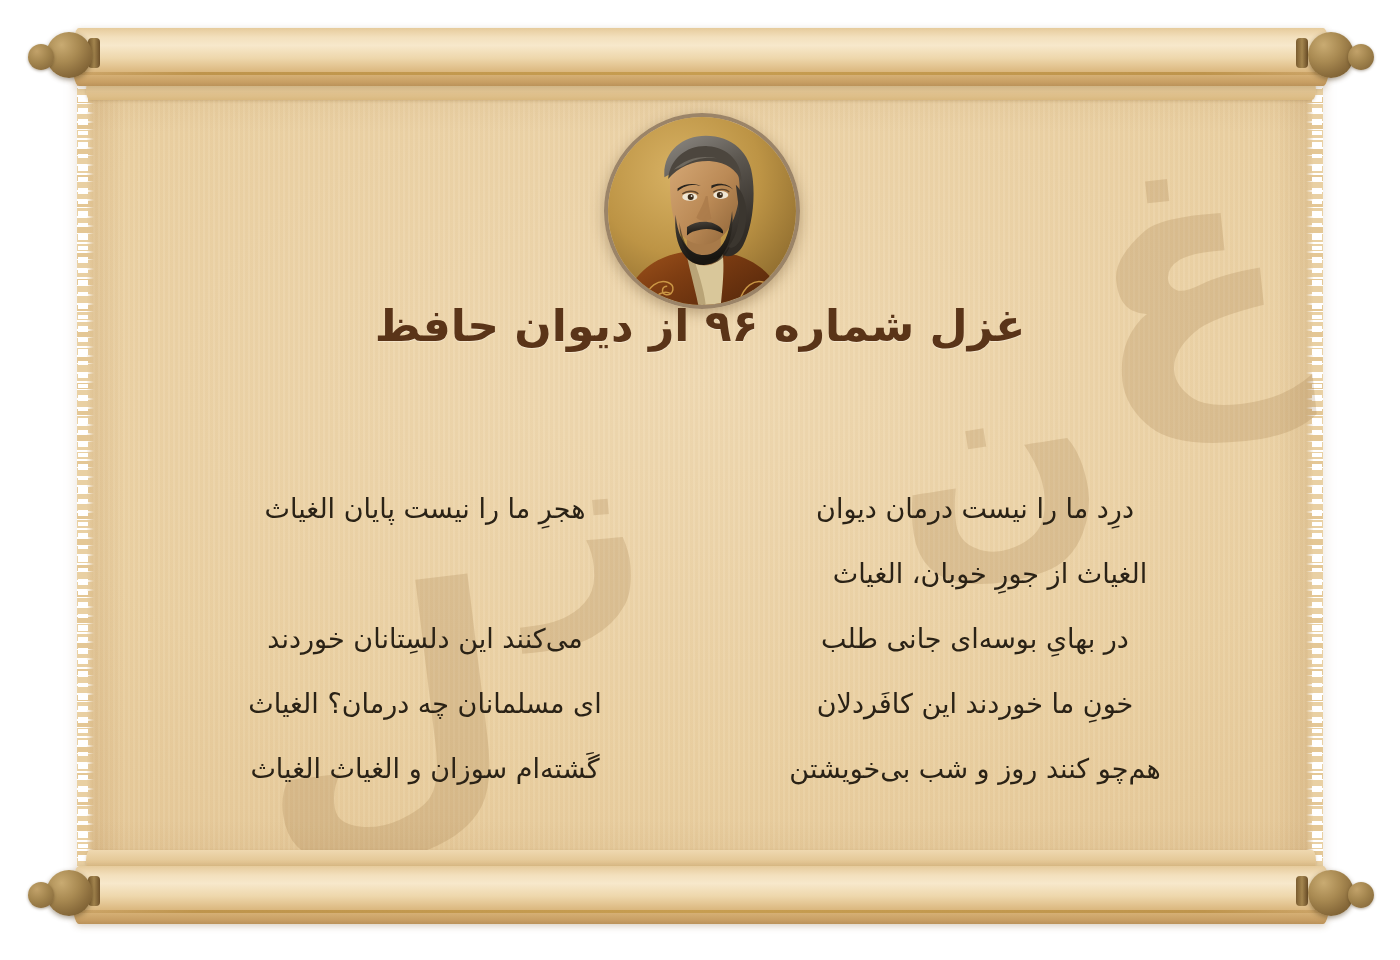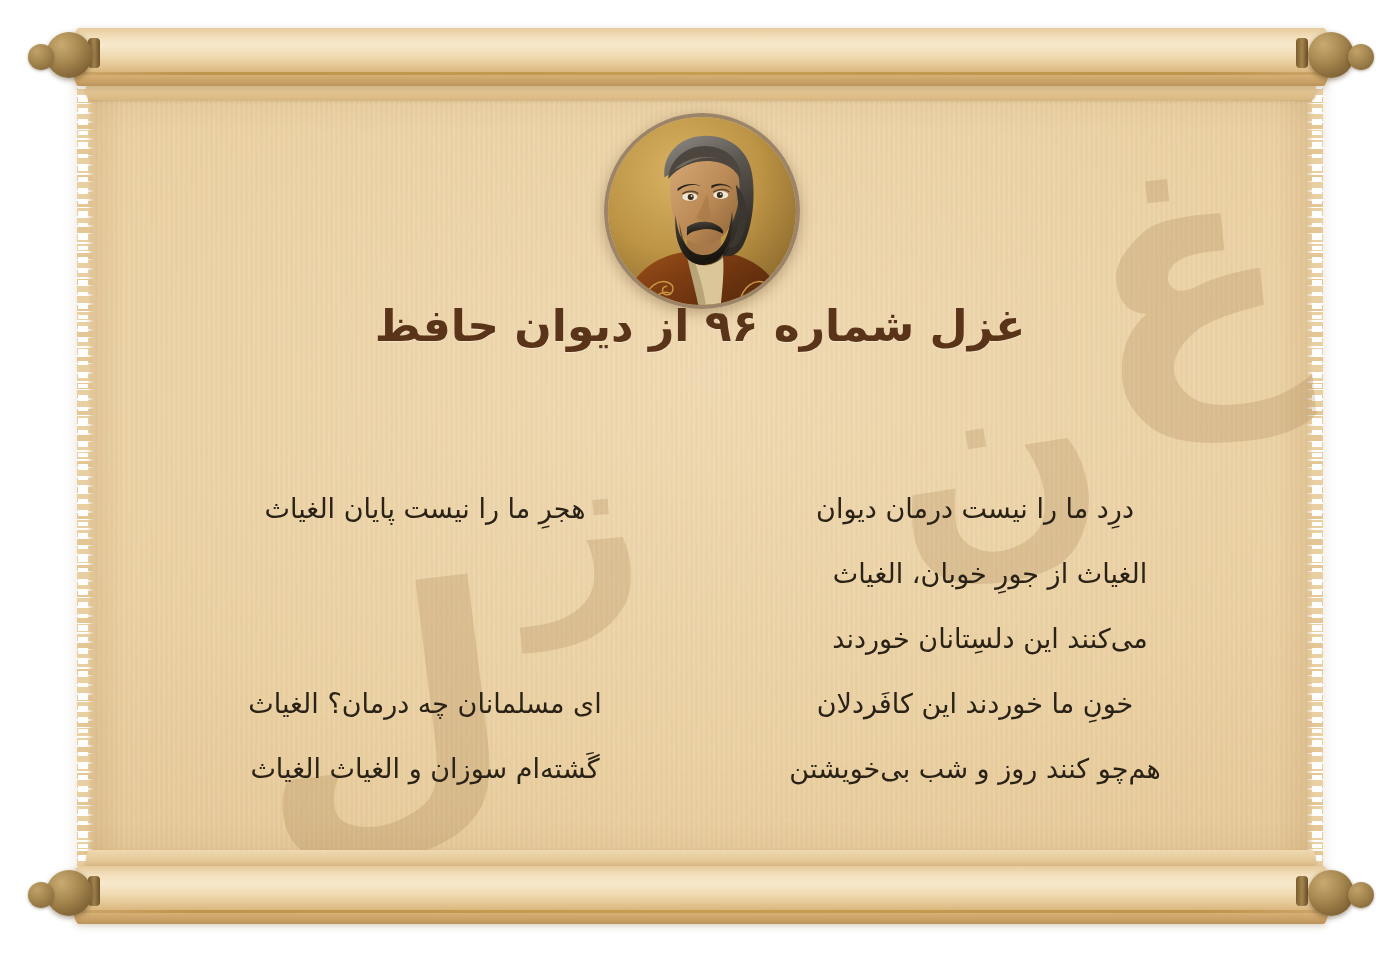--- a/index.html
+++ b/index.html
@@ -371,20 +371,21 @@
 
   <div class="poem">
     <div class="couplet">
       <div class="hemistich first">درِد ما را نیست درمان دیوان</div>
       <div class="hemistich second">هجرِ ما را نیست پایان الغیاث</div>
     </div>
     <div class="couplet">
       <div class="hemistich second">الغیاث از جورِ خوبان، الغیاث</div>
     </div>
     <div class="couplet">
+      <div class="hemistich first">در بهایِ بوسه‌ای جانی طلب</div>
       <div class="hemistich second">می‌کنند این دلسِتانان خوردند</div>
     </div>
     <div class="couplet">
       <div class="hemistich first">خونِ ما خوردند این کافَردلان</div>
       <div class="hemistich second">ای مسلمانان چه درمان؟ الغیاث</div>
     </div>
     <div class="couplet">
       <div class="hemistich first">هم‌چو کنند روز و شب بی‌خویشتن</div>
       <div class="hemistich second">گَشته‌ام سوزان و الغیاث الغیاث</div>
     </div>

